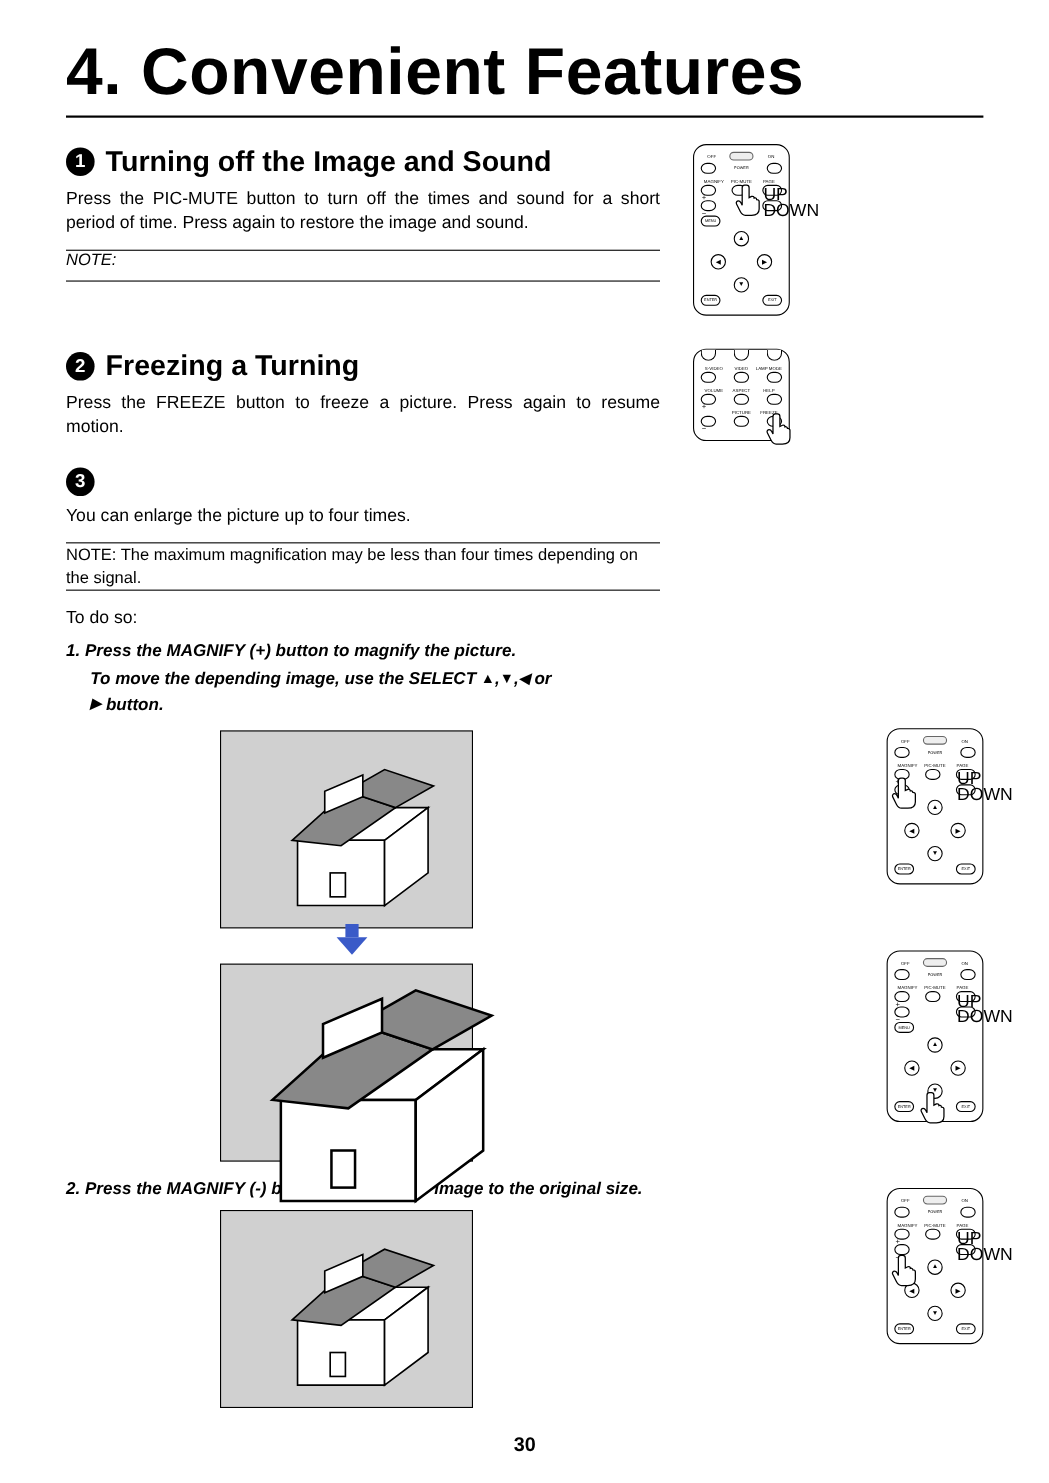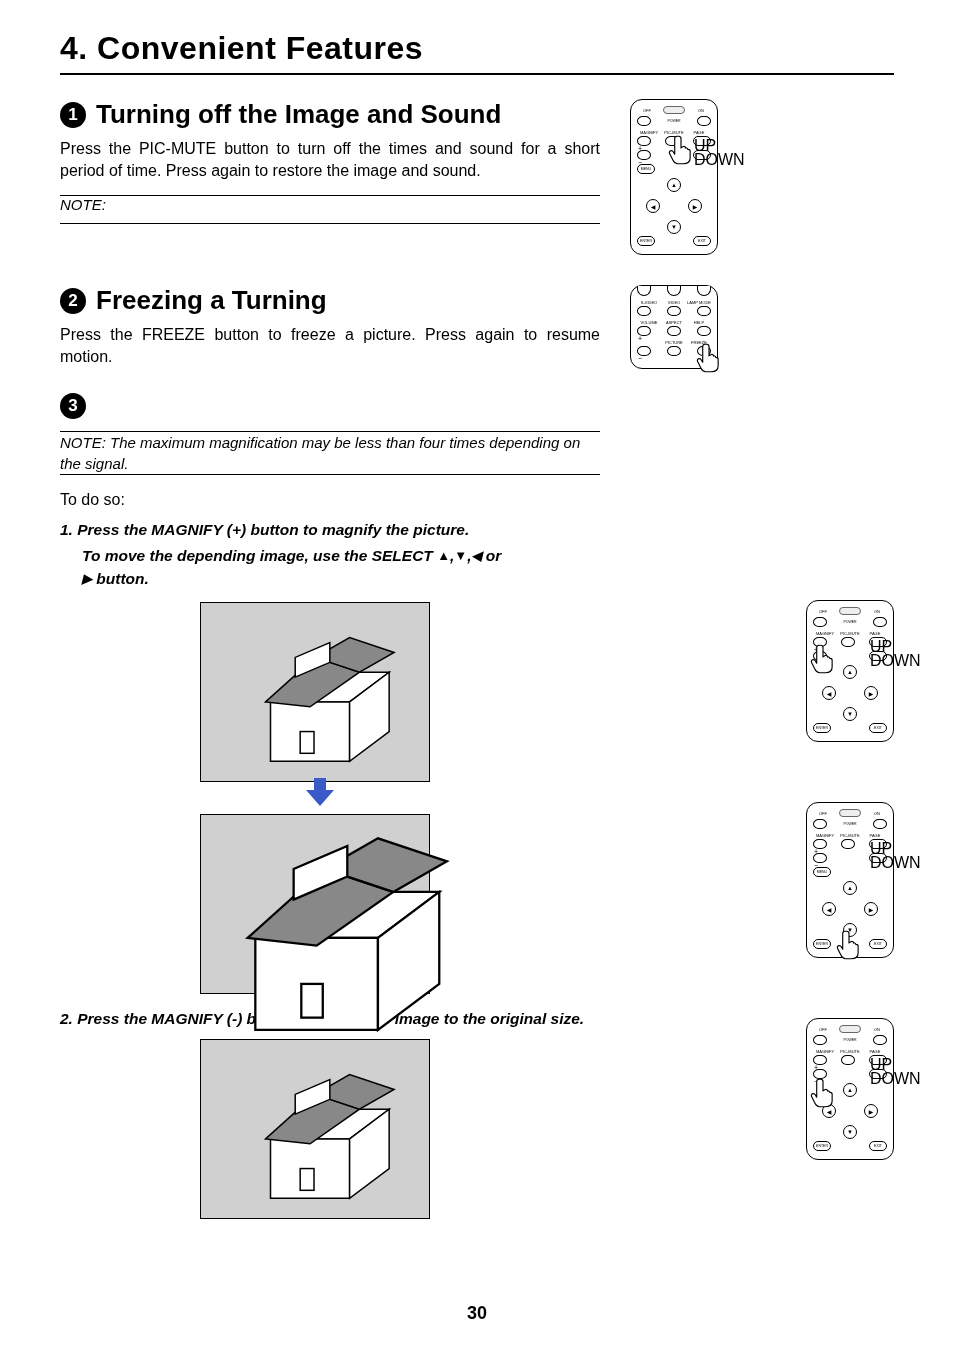--- a/index.html
+++ b/index.html
@@ -10,21 +10,21 @@
     position: relative;
     font-family: Arial, Helvetica, sans-serif;
     color: #000;
   }
   .page {
     padding: 30px 60px 40px 60px;
     position: relative;
     height: 100%;
   }
   .ch-title {
-    font-size: 32px;
+    font-size: 60px;
     font-weight: 900;
     letter-spacing: 0.5px;
     margin-bottom: 6px;
   }
   .rule { border: none; border-top: 2px solid #000; margin-bottom: 24px; }
   .thin-rule { border: none; border-top: 1px solid #000; }
   .row { display: flex; align-items: flex-start; gap: 30px; }
   .col-text { flex: 1 1 auto; max-width: 540px; }
   .col-fig { flex: 0 0 auto; }
 
@@ -35,21 +35,21 @@
   .bullet-num {
     display: inline-flex; align-items: center; justify-content: center;
     width: 26px; height: 26px; border-radius: 50%;
     background: #000; color: #fff; font-size: 17px; font-weight: 700;
     flex: 0 0 auto;
   }
   .body { font-size: 16px; line-height: 1.35; text-align: justify; }
   .note-box { margin-top: 14px; }
   .note-label { font-style: italic; font-size: 15px; }
   .note-text { font-style: italic; font-size: 15px; line-height: 1.4; }
-  .note-inline { font-style: italic; font-size: 15px; line-height: 1.4; }
+  .note-inline { font-size: 15px; line-height: 1.4; }
   .todo { font-size: 16px; margin: 16px 0 10px; }
   .step { font-size: 15.5px; font-weight: 700; font-style: italic; line-height: 1.45; margin-bottom: 4px; }
   .step-sub { font-size: 15.5px; font-weight: 700; font-style: italic; line-height: 1.45; margin-left: 22px; }
   .tri { font-size: 13px; vertical-align: 1px; }
 
   
   .remote {
     width: 88px;
     border: 1.5px solid #000;
     border-radius: 12px;
@@ -244,20 +244,21 @@
             </svg>
         </div>
       </div>
     </div>
   </div>
 
   <div class="mt24">
     <div class="sec-head">
       <span class="bullet-num">3</span>
     </div>
+    <p class="body" style="max-width:540px">You can enlarge the picture up to four times.</p>
     <div style="max-width:540px; margin-top:12px;">
       <hr class="thin-rule">
       <div class="note-inline">NOTE: The maximum magnification may be less than four times depending on the signal.</div>
       <hr class="thin-rule">
     </div>
     <div class="todo">To do so:</div>
     <div class="step">1.  Press the MAGNIFY (+) button to magnify the picture.</div>
     <div class="step-sub">
       <span>To move the depending image, use the SELECT </span><span class="tri">▲</span>,<span class="tri">▼</span>,<span class="tri">◀</span><span> or </span><br>
       <span class="tri">▶</span><span> button.</span>

